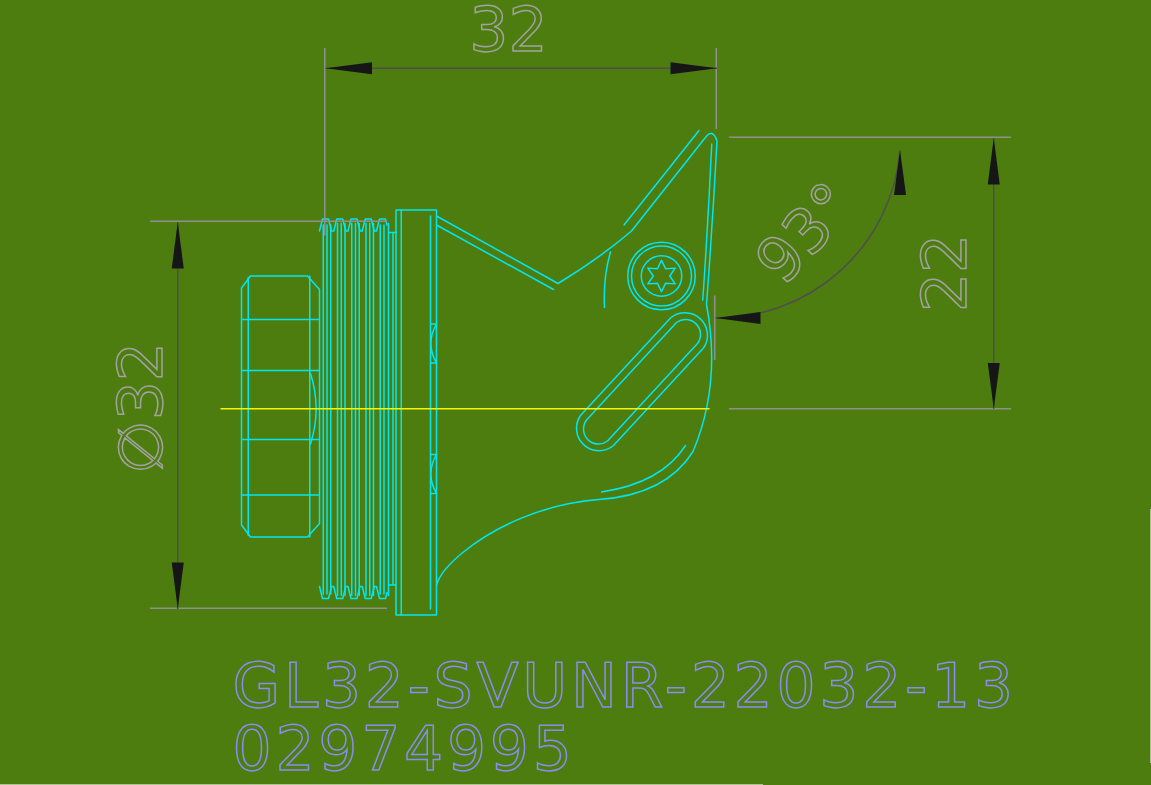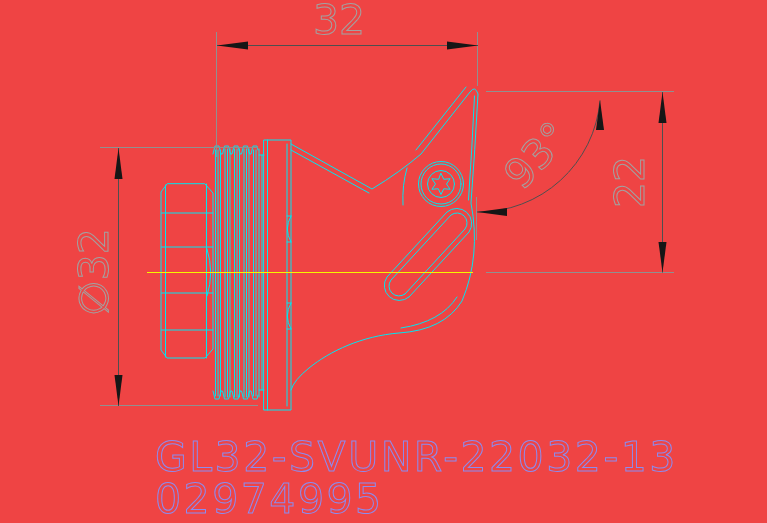--- a/index.html
+++ b/index.html
@@ -1,16 +1,16 @@
 <!DOCTYPE html>
 <html><head>
 <meta charset="utf-8">
 <style>
   html,body{margin:0;padding:0;background:#fdfdfb;}
-  .stage{position:relative;width:767px;height:523px;background:#ef4444;overflow:hidden;
+  .stage{position:relative;width:767px;height:523px;background:#4d7c0f;overflow:hidden;
          font-family:"DejaVu Sans",sans-serif;}
   svg{display:block;}
   .geo{fill:none;stroke-width:1;stroke-linejoin:round;stroke-linecap:round;}
   .cl{stroke-width:1;}
   .ext{stroke:#909090;stroke-width:1;fill:none;}
   .dim{stroke:#4f4f4f;stroke-width:1;fill:none;}
   .arrow{fill:#161616;stroke:none;}
   .dimtext{fill:none;stroke:#a2a2a2;stroke-width:1;font-size:41px;
            font-family:"DejaVu Sans",sans-serif;}
   .pn{fill:none;stroke:#8b8cf0;stroke-width:1;font-size:41px;letter-spacing:2.5px;

